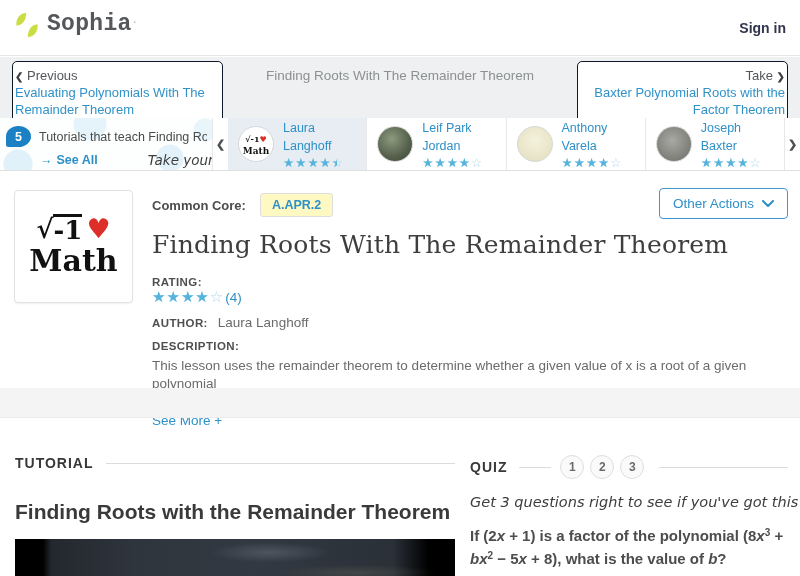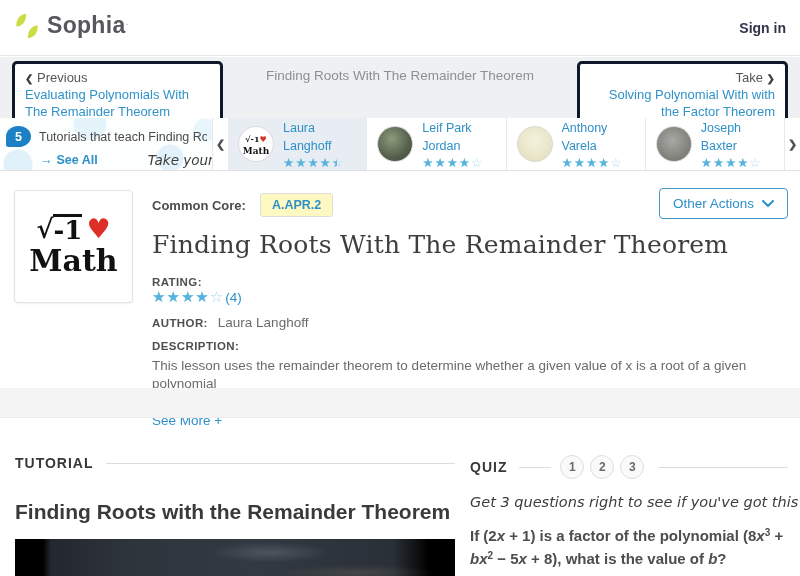--- a/index.html
+++ b/index.html
@@ -8,37 +8,37 @@
     position:relative; overflow:hidden; background:#fff;
     font-family:"Liberation Sans", sans-serif; color:#4a4a4a;
   }
 
   
   .header {
     position:absolute; top:0; left:0; width:800px; height:56px;
     background:#fff; border-bottom:1px solid #e6e6e6;
     display:flex; align-items:center; padding:0 14px;
   }
-  .brand { display:flex; align-items:flex-start; cursor:pointer; }
+  .brand { display:flex; align-items:flex-start; cursor:pointer;font-family:Liberation Mono, monospace; }
   .brand-word { font-size:23px; font-weight:bold; color:#55575b; letter-spacing:.3px; margin-left:7px; }
   .brand-dot { font-size:10px; color:#a9abad; margin-top:4px; }
   .signin { margin-left:auto; display:flex; align-items:center; cursor:pointer; }
   .person-icon { width:15px; height:16px; position:relative; margin-right:8px; }
   .person-icon .ph { width:8px; height:8px; border-radius:50%; background:#a3a9af; margin:0 auto; }
   .person-icon .pb { width:15px; height:7px; border-radius:8px 8px 2px 2px; background:#a3a9af; margin-top:1px; }
   .signin-label { font-size:14px; font-weight:bold; color:#31344b; }
 
   
   .navbar {
     position:absolute; top:57px; left:0; width:800px; height:61px;
     background:#eef0f1;
   }
   .nav-card {
     position:absolute; top:4px; width:211px; background:#fff;
-    border:3px solid #0f172a; border-radius:5px; padding:6px 10px 7px;
+    border:1px solid #0f172a; border-radius:5px; padding:6px 2px 7px;
     font-size:13px; line-height:1.3; cursor:pointer;
   }
   .nav-card .nav-lab { color:#54565a; }
   .nav-card .nav-link { color:#3092c9; }
   .nav-prev { left:12px; }
   .nav-next { right:12px; text-align:right; }
   .nav-chev { font-size:10px; font-weight:bold; color:#3b3d41; }
   .nav-center {
     position:absolute; top:11px; left:0; width:100%; text-align:center;
     font-size:13.5px; color:#8d9091; pointer-events:none;
@@ -211,21 +211,21 @@
       <span>Previous</span>
     </div>
     <div class="nav-link">Evaluating Polynomials With The Remainder Theorem</div>
   </div>
   <div class="nav-center">Finding Roots With The Remainder Theorem</div>
   <div class="nav-card nav-next">
     <div class="nav-lab">
       <span>Take</span>
       <span class="nav-chev">❯</span>
     </div>
-    <div class="nav-link">Solving Polynomial With with the Factor Theorem</div>
+    <div class="nav-link">Baxter Polynomial Roots with the Factor Theorem</div>
   </div>
 </div>
 
 <div class="carousel">
   <div class="promo">
     <div class="promo-row1">
       <span class="count-badge">5</span>
       <span class="promo-heading">Tutorials that teach Finding Roots With The Remainder Theorem</span>
     </div>
     <div class="promo-row2">

